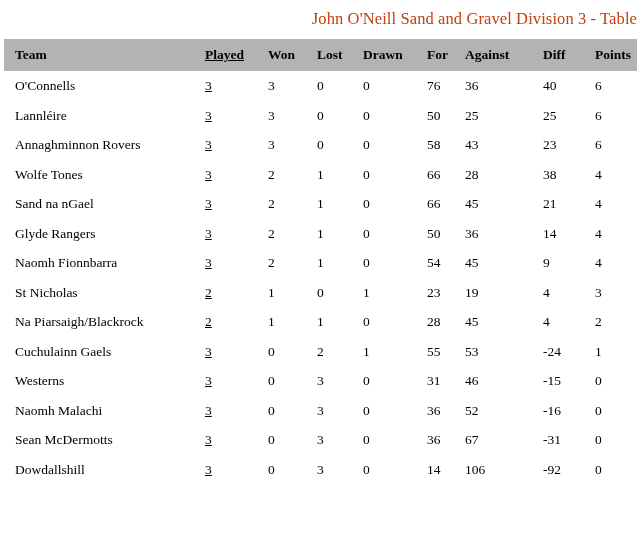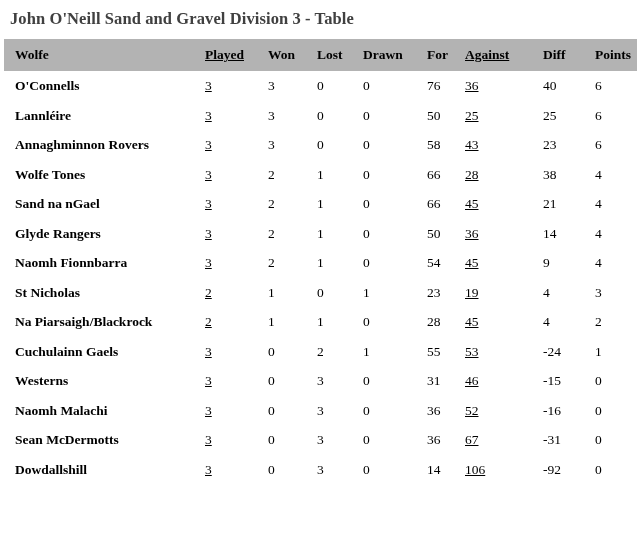--- a/index.html
+++ b/index.html
@@ -15,24 +15,25 @@
     overflow: hidden;
   }
   .page {
     width: 637px;
     height: 544px;
     position: relative;
   }
   .title {
     font-family: "Liberation Serif", serif;
     font-size: 16.5px;
-    font-weight: bold;
-    color: #404040;
+    font-weight: normal;
+    color: #c2410c;
     padding: 9px 0 10px 10px;
     letter-spacing: 0.1px;
+    text-align: right;
   }
   table.standings {
     border-collapse: collapse;
     width: 629px;
     margin-left: 4px;
     table-layout: fixed;
   }
   table.standings thead th {
     background: #b3b3b3;
     font-family: "Liberation Serif", serif;
@@ -47,41 +48,41 @@
   table.standings tbody td {
     font-family: "Liberation Serif", serif;
     font-size: 13.5px;
     text-align: left;
     padding: 8px 0 8px 0;
     color: #000000;
     vertical-align: middle;
     line-height: 1.0;
   }
   
-  .col-team   { width: 190px; padding-left: 11px !important; font-weight: bold; }
+  .col-team   { width: 190px; padding-left: 11px !important; }
   .col-played { width: 63px; text-decoration: underline; }
   .col-won    { width: 49px; }
   .col-lost   { width: 46px; margin-left: 34px; }
   .col-drawn  { width: 64px; }
   .col-for    { width: 38px; }
-  .col-against{ width: 78px; text-decoration: underline; }
+  .col-against{ width: 78px; }
   .col-diff   { width: 52px; }
   .col-points { width: 48px; }
 </style>
 </head>
 <body>
 
 <div class="page">
 
   <div class="title">John O'Neill Sand and Gravel Division 3 - Table</div>
 
   <table class="standings">
     <thead>
       <tr>
-        <th class="col-team">Wolfe</th>
+        <th class="col-team">Team</th>
         <th class="col-played">Played</th>
         <th class="col-won">Won</th>
         <th class="col-lost">Lost</th>
         <th class="col-drawn">Drawn</th>
         <th class="col-for">For</th>
         <th class="col-against">Against</th>
         <th class="col-diff">Diff</th>
         <th class="col-points">Points</th>
       </tr>
     </thead>

